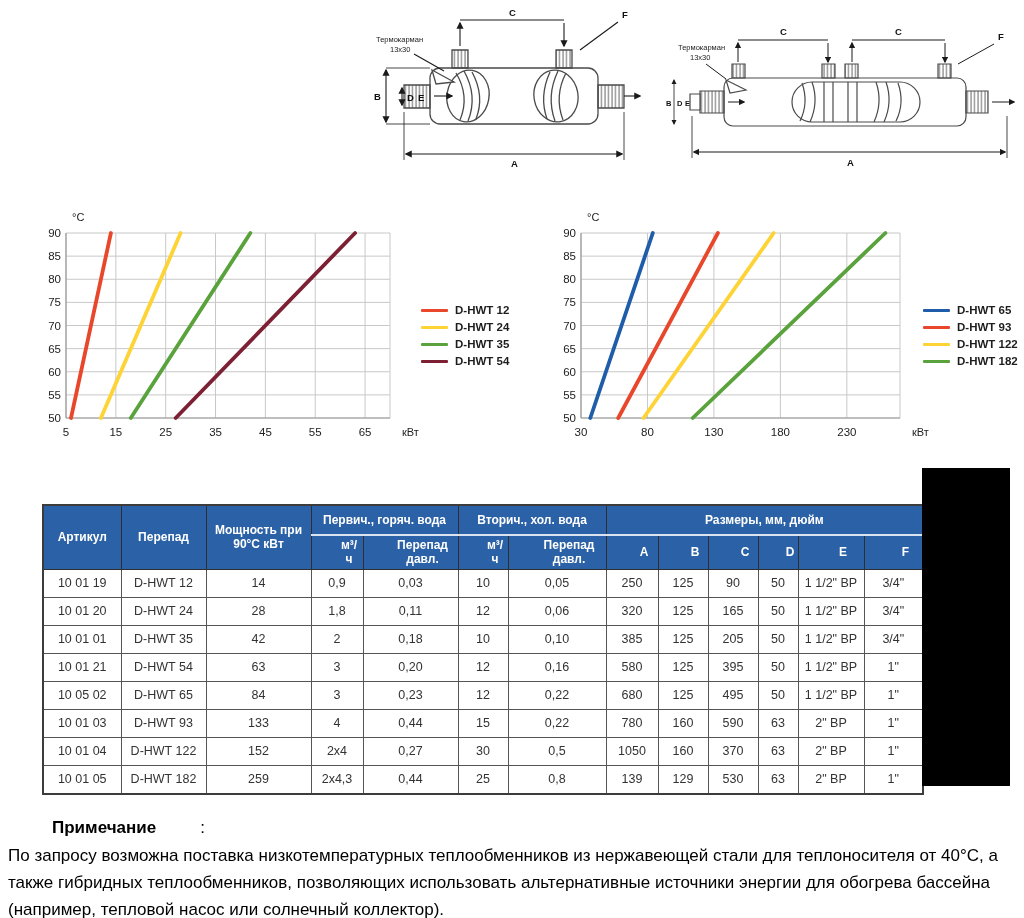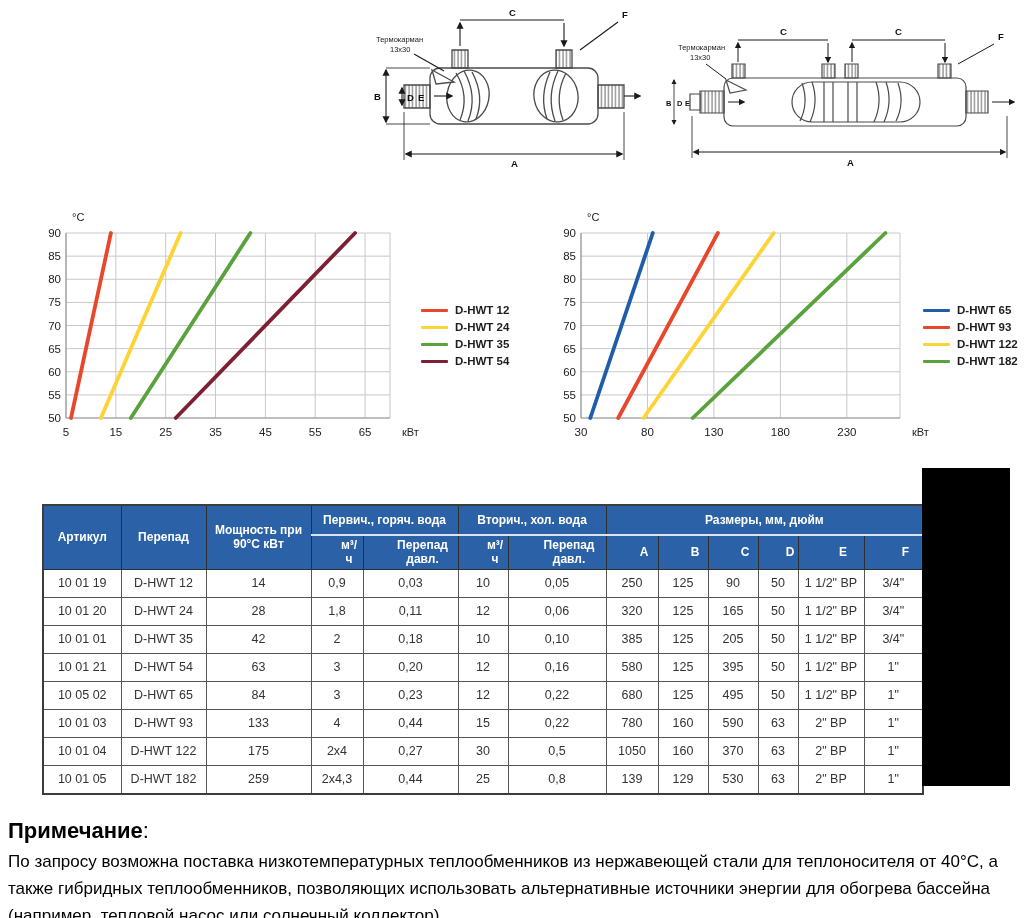--- a/index.html
+++ b/index.html
@@ -22,21 +22,21 @@
   .spec-table thead tr:first-child th{height:24px;}
   .spec-table thead tr:last-child th{height:24px;padding-left:27px;}
   .spec-table td{font-size:12.5px;color:#333;text-align:center;border:1px solid #555;
                  height:25px;padding:1px 2px;background:#fff;}
 
   
   #redaction{background:#000;}
 
   
   #note{width:1012px;color:#000;}
-  #note .note-title{font-size:22px;font-weight:bold;}
+  #note .note-title{font-size:17px;font-weight:bold;margin-left:44px;}
   #note .note-body{font-size:17px;line-height:27px;margin-top:4px;}
 
   
   .diag path,.diag rect,.diag ellipse,.diag line,.diag polyline{vector-effect:non-scaling-stroke;}
   .diag text{font-family:"Liberation Sans",sans-serif;}
   .dim-letter{font-size:9.5px;font-weight:bold;fill:#111;}
   .small-note{font-size:7.5px;fill:#222;}
 </style>
 </head>
 <body>
@@ -396,21 +396,21 @@
           <td>780</td>
           <td>160</td>
           <td>590</td>
           <td>63</td>
           <td>2" ВР</td>
           <td>1"</td>
         </tr>
         <tr>
           <td>10 01 04</td>
           <td>D-HWT 122</td>
-          <td>175</td>
+          <td>152</td>
           <td>2x4</td>
           <td>0,27</td>
           <td>30</td>
           <td>0,5</td>
           <td>1050</td>
           <td>160</td>
           <td>370</td>
           <td>63</td>
           <td>2" ВР</td>
           <td>1"</td>

